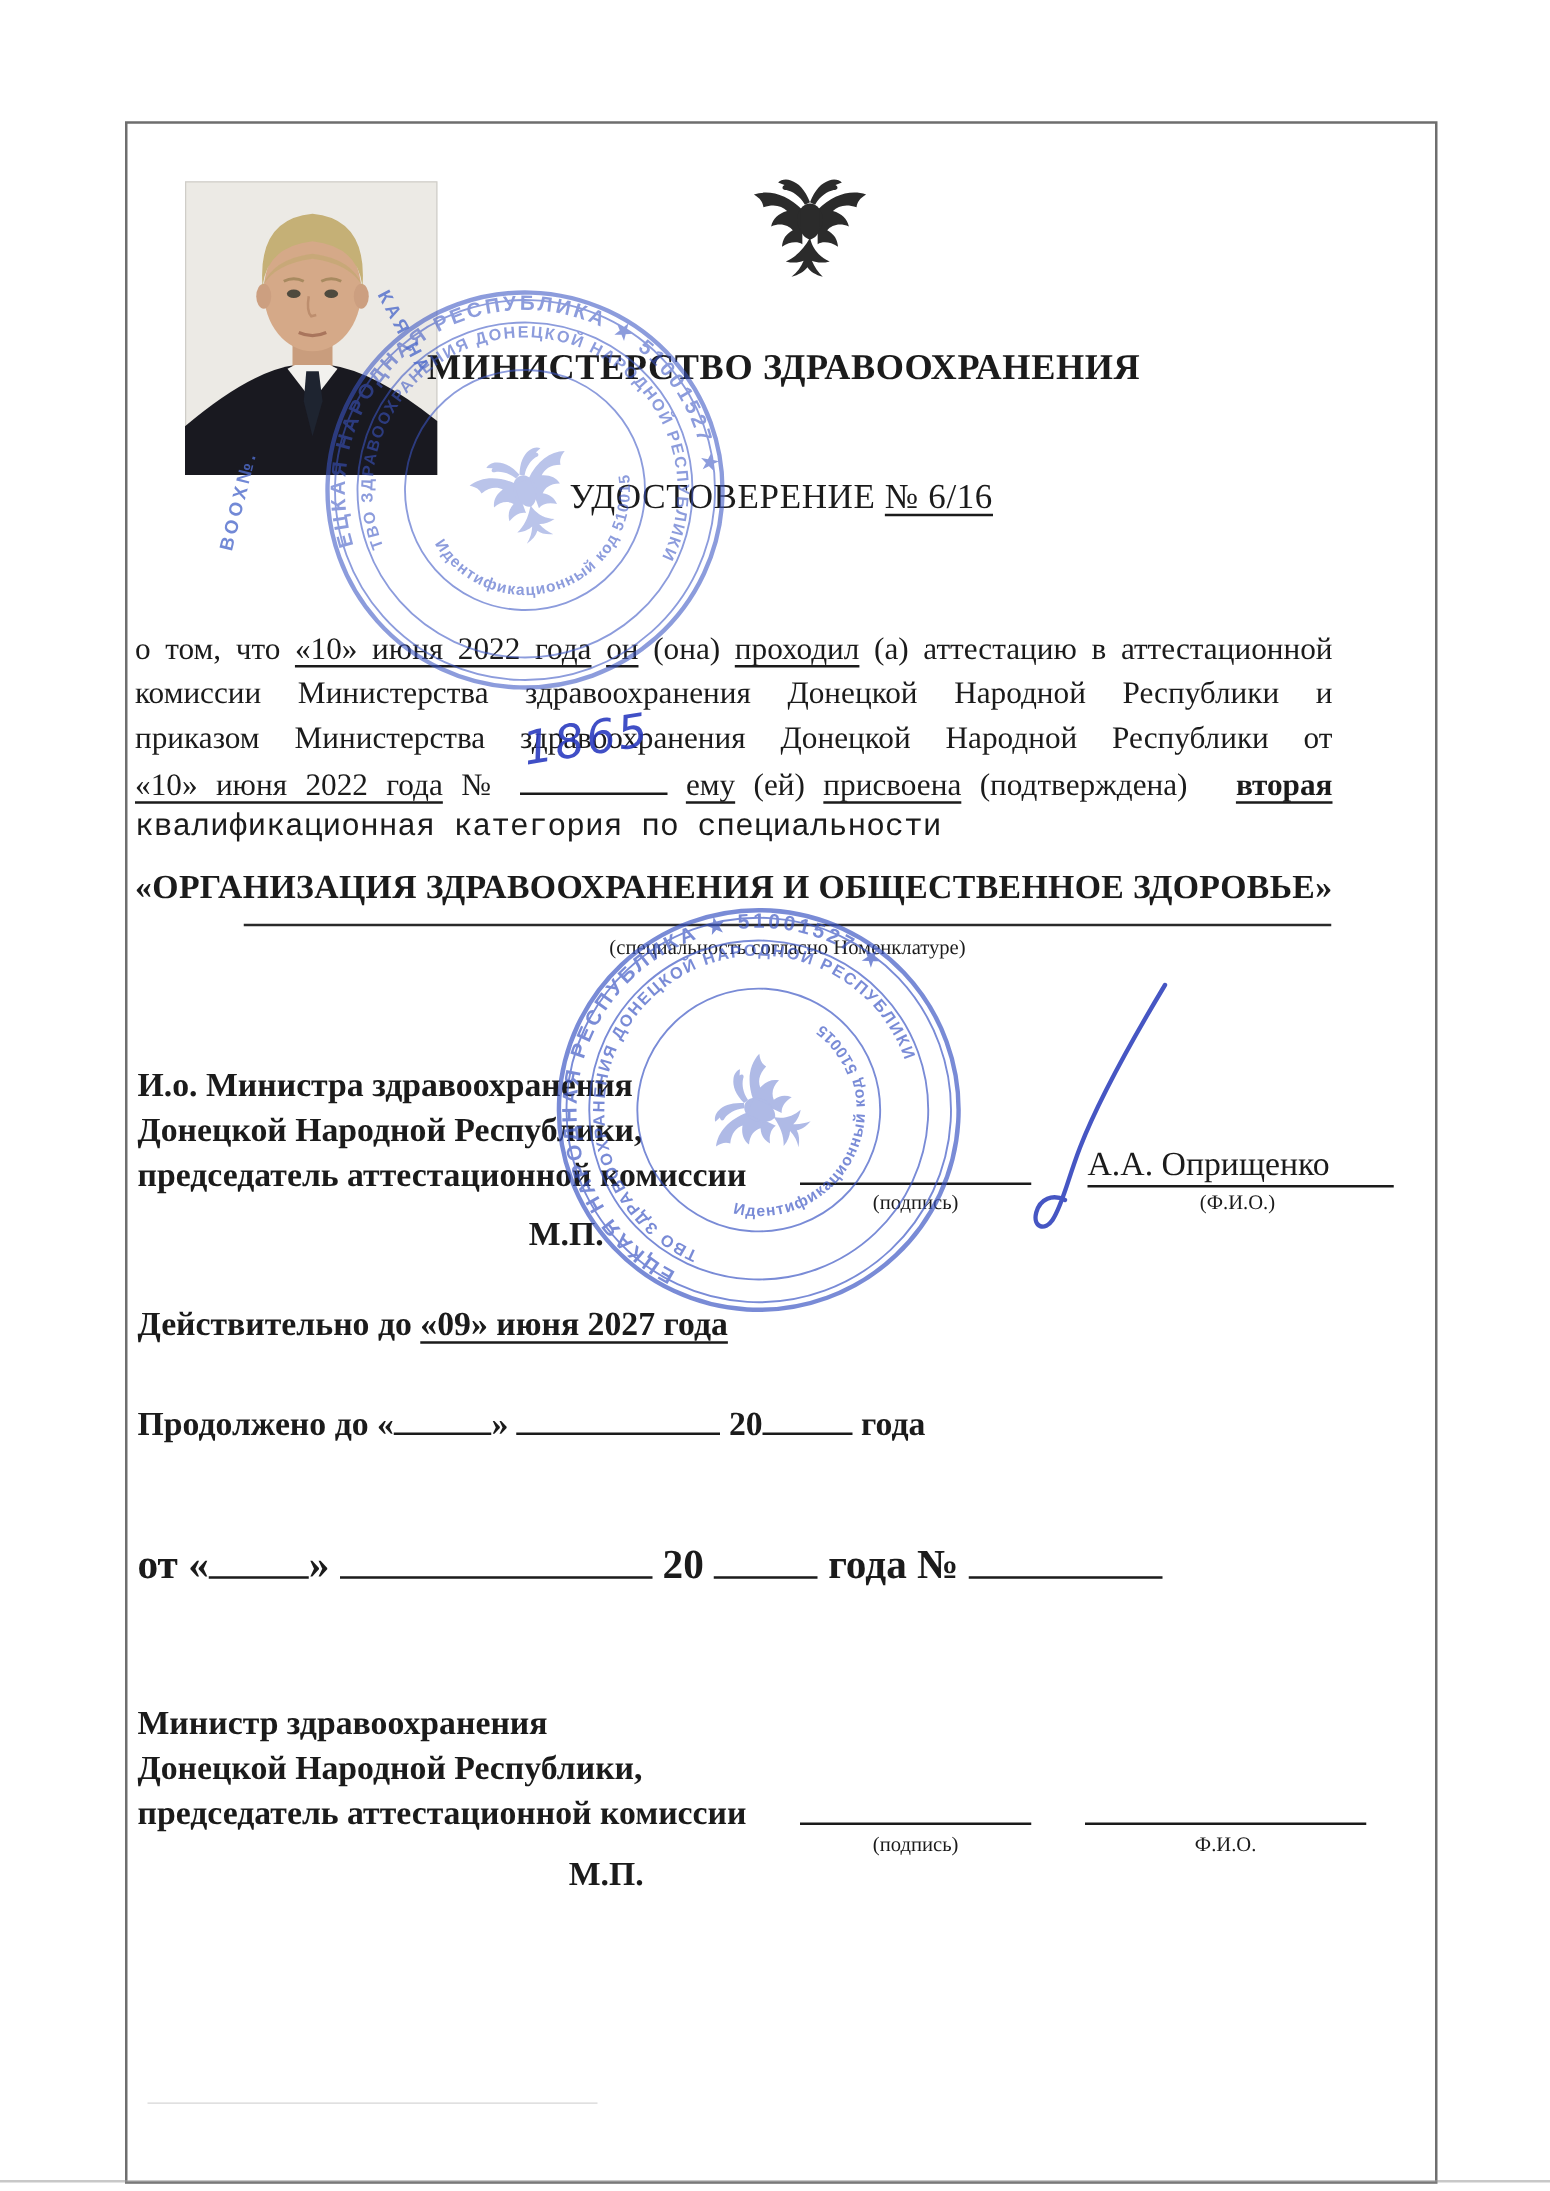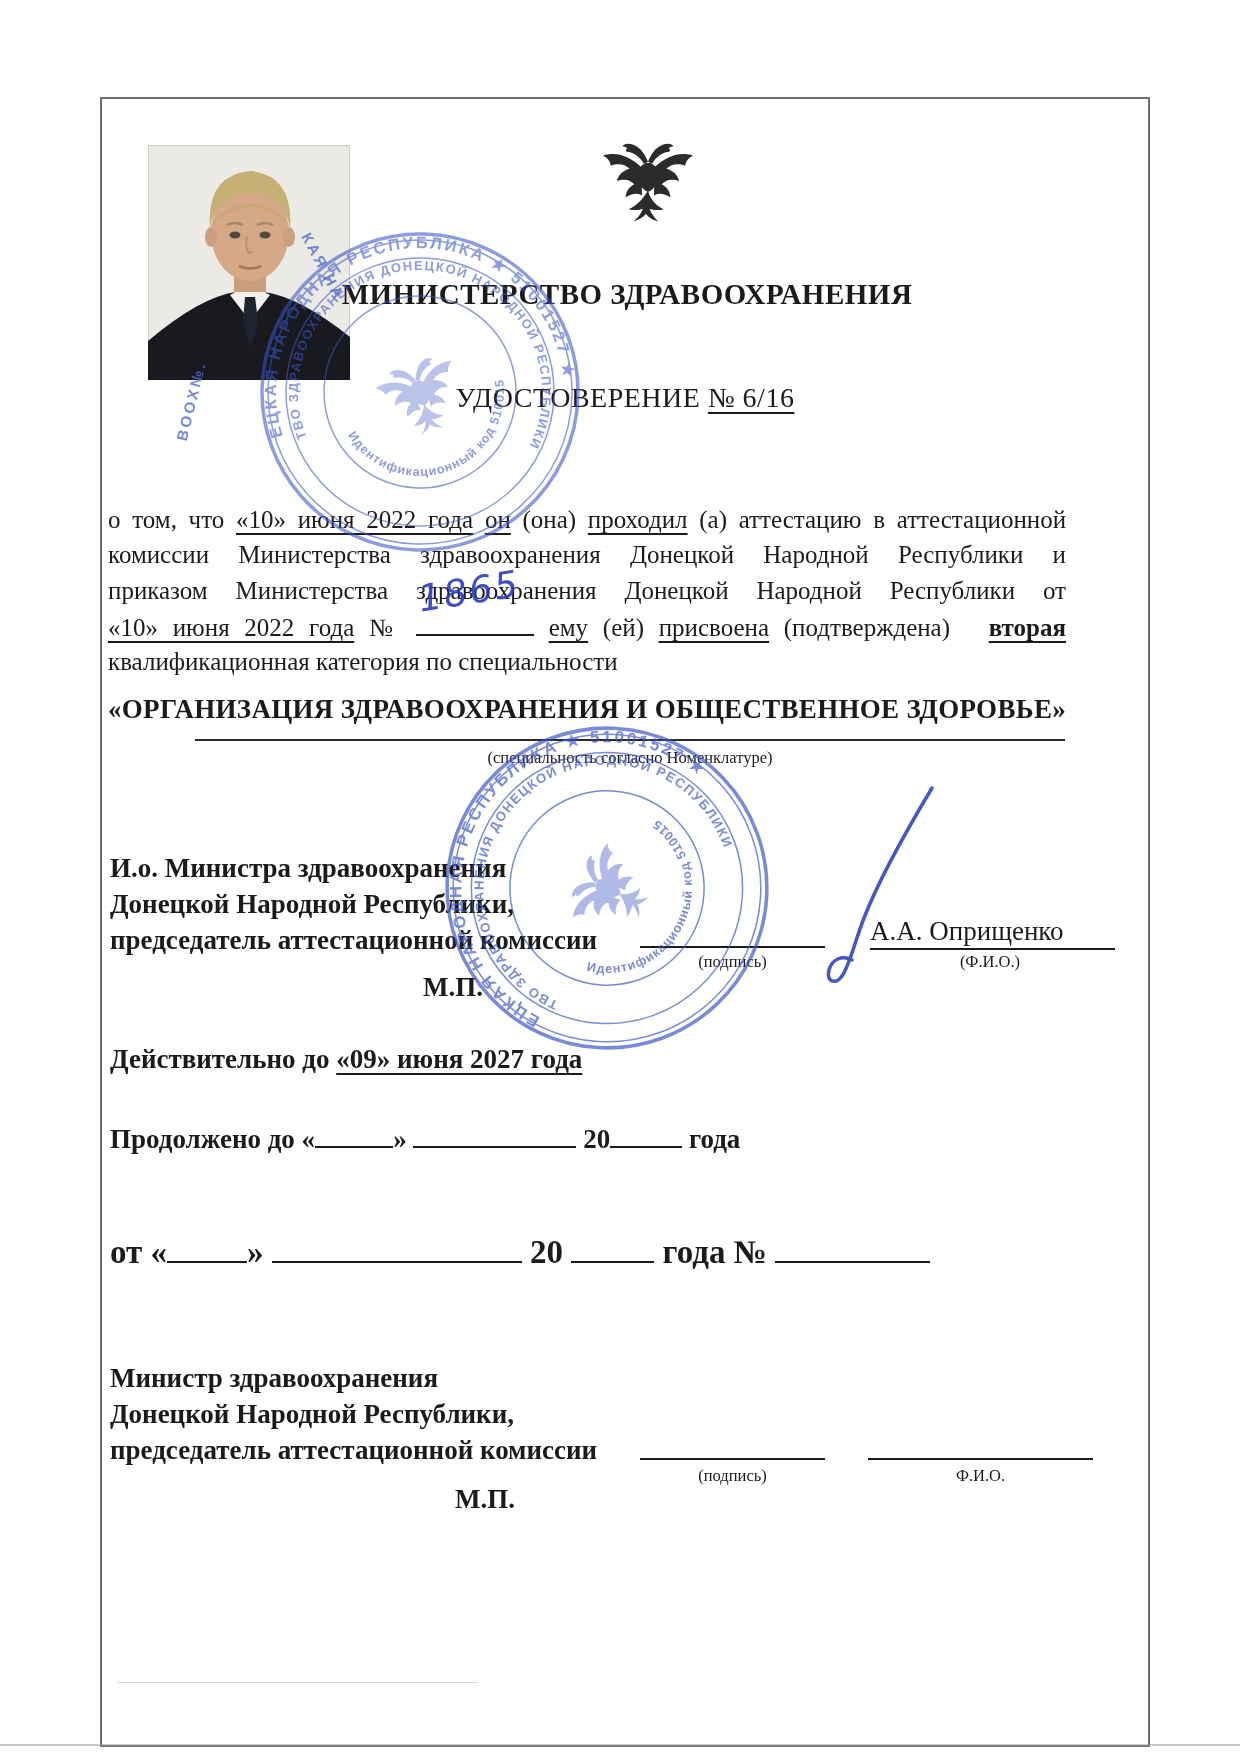--- a/index.html
+++ b/index.html
@@ -12,21 +12,21 @@
   .u{text-decoration:underline;text-decoration-thickness:2px;text-underline-offset:5px;}
   .ministry{left:112px;top:262px;width:1030px;font-size:29px;font-weight:bold;line-height:33px;letter-spacing:.5px;}
   .doc-title{left:110px;top:366px;width:1030px;font-size:28px;font-weight:normal;letter-spacing:.5px;}
   .issued{left:110px;top:436px;width:1010px;height:60px;}
   .issued .lbl{position:absolute;left:0;top:0;font-size:27px;font-weight:bold;}
   .issued .name-line{position:absolute;left:143px;top:-2px;width:862px;border-bottom:2px solid #1b1b1b;
         font-size:27px;font-weight:bold;letter-spacing:1.5px;word-spacing:14px;padding-bottom:2px;}
   .issued .cap{position:absolute;left:278px;top:32px;width:330px;text-align:center;font-size:16.5px;}
   .bodypar{left:108px;top:502px;width:958px;font-size:25px;}
   .bodypar .ln{height:35.4px;line-height:35.4px;text-align:justify;text-align-last:justify;white-space:nowrap;}
-  .bodypar .ln.last{text-align:left;text-align-last:left;}
+  .bodypar .ln.last{text-align:left;text-align-last:left;font-family:Liberation Mono, monospace;}
   .blk{display:inline-block;border-bottom:2px solid #1b1b1b;height:1.05em;vertical-align:baseline;position:relative;}
   .hand{position:absolute;left:2px;top:-34px;font-family:"DejaVu Sans",sans-serif;font-style:italic;
         font-size:37px;color:#2c3cc0;transform:rotate(-9deg);letter-spacing:2px;opacity:.9;white-space:nowrap;}
   .spec-title{left:108px;top:694px;width:958px;font-size:27px;font-weight:bold;text-align:center;letter-spacing:.3px;}
   .spec-rule{left:195px;top:739px;width:870px;border-top:2px solid #2a2a2a;height:0;}
   .spec-cap{left:300px;top:748px;width:660px;text-align:center;font-size:16.5px;}
   .sigblock{width:1030px;font-size:27px;font-weight:bold;margin-top:32px;}
   .sigblock .ln{line-height:36px;}
   .sig-line{position:absolute;border-bottom:2px solid #1b1b1b;height:0;}
   .sig-cap{position:absolute;text-align:center;font-size:16.5px;font-weight:normal;}

